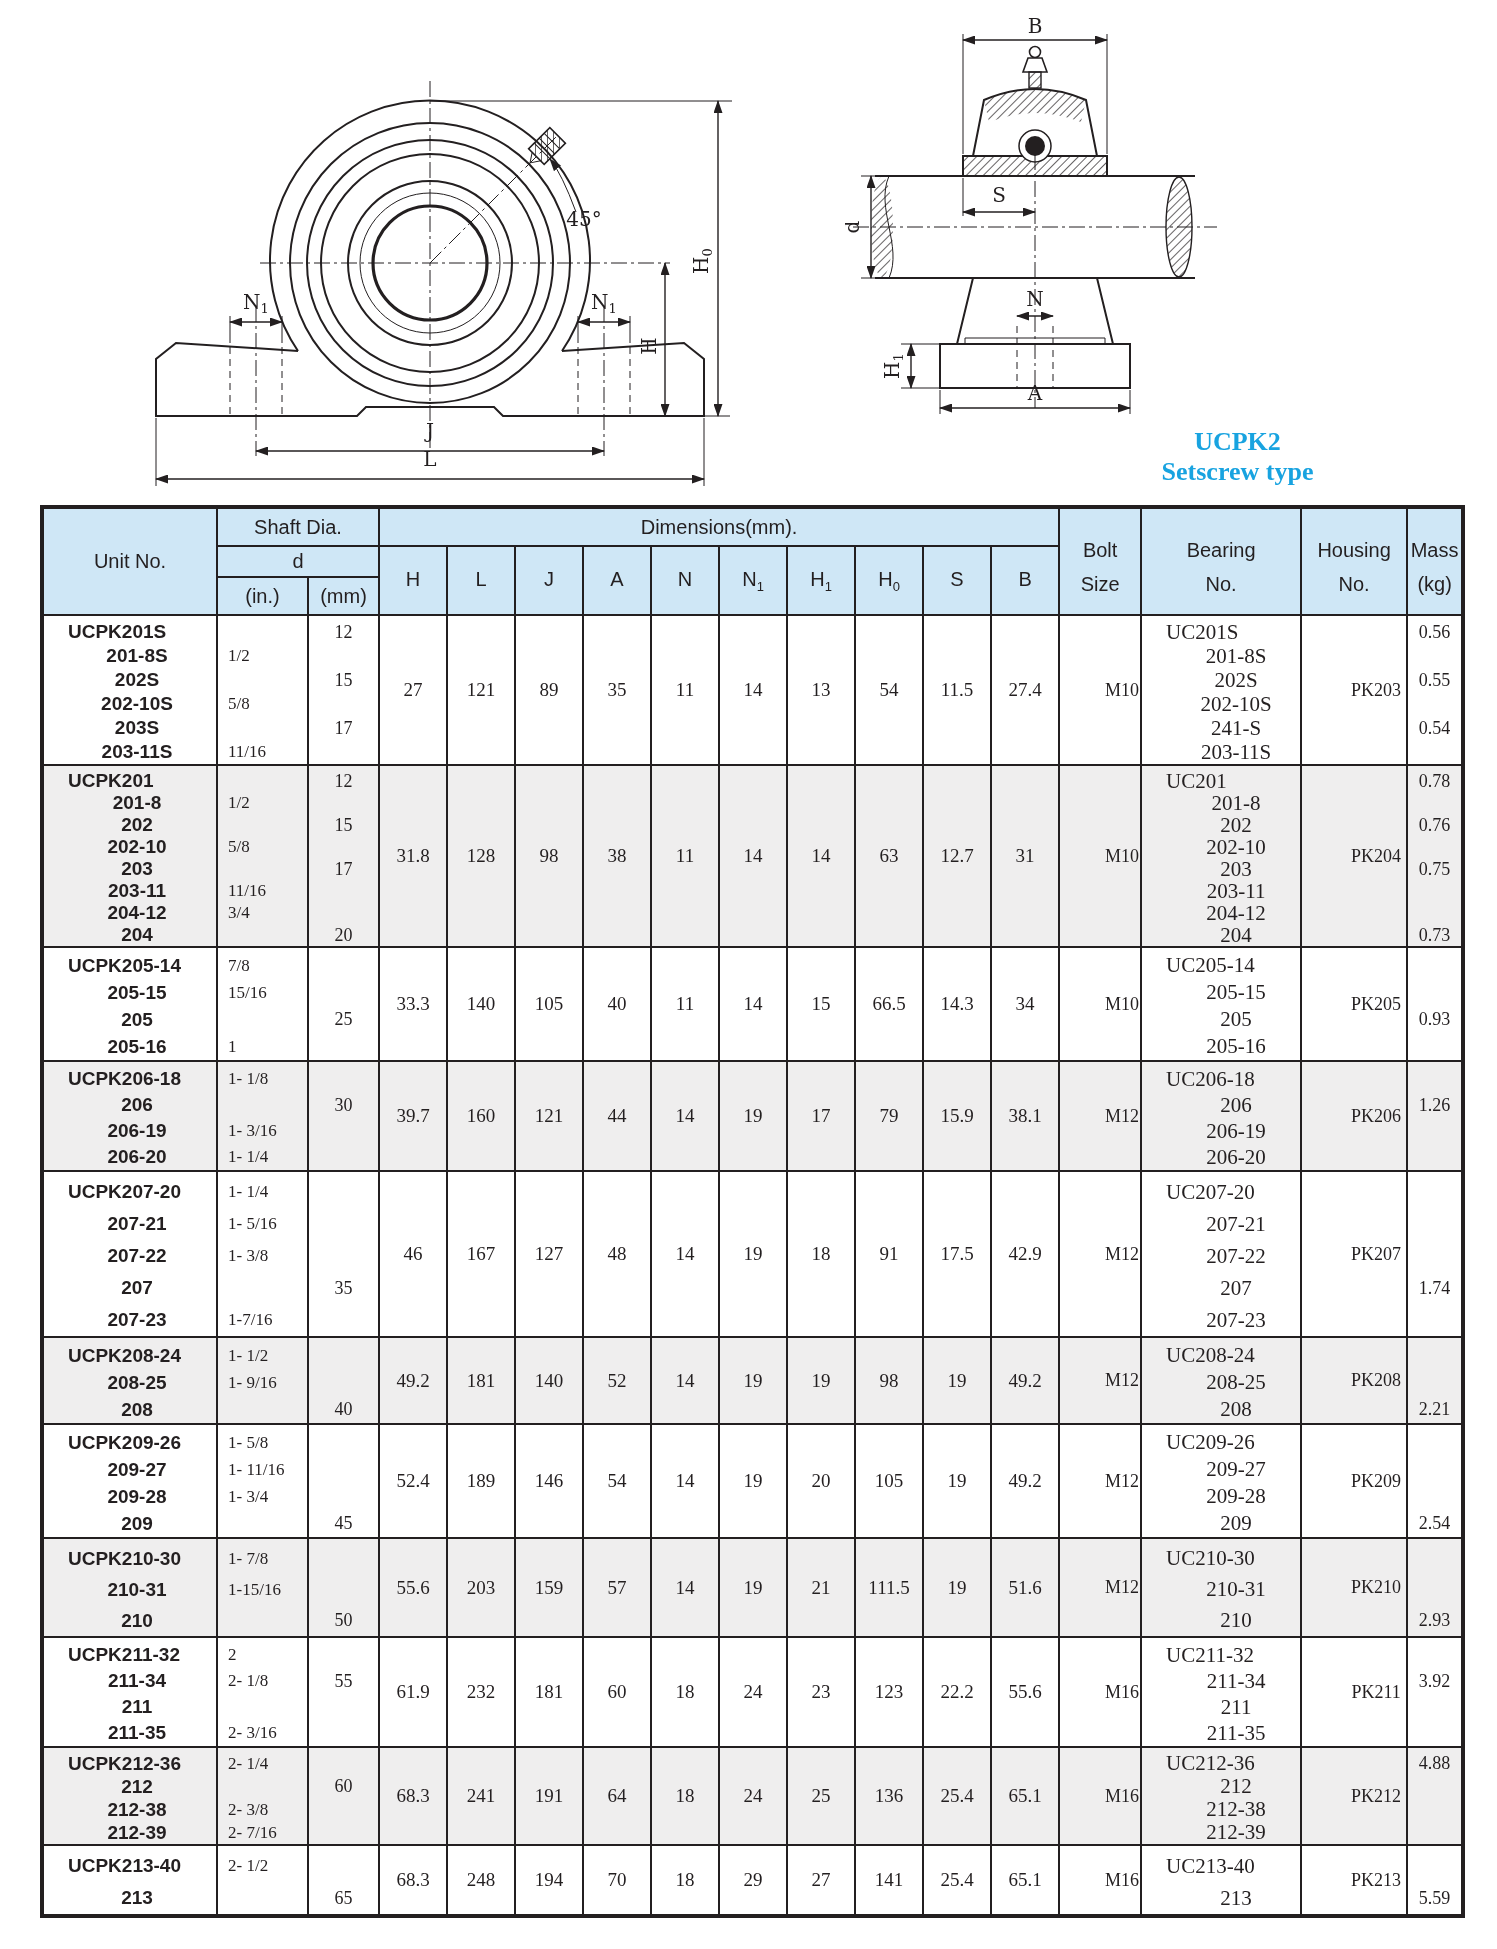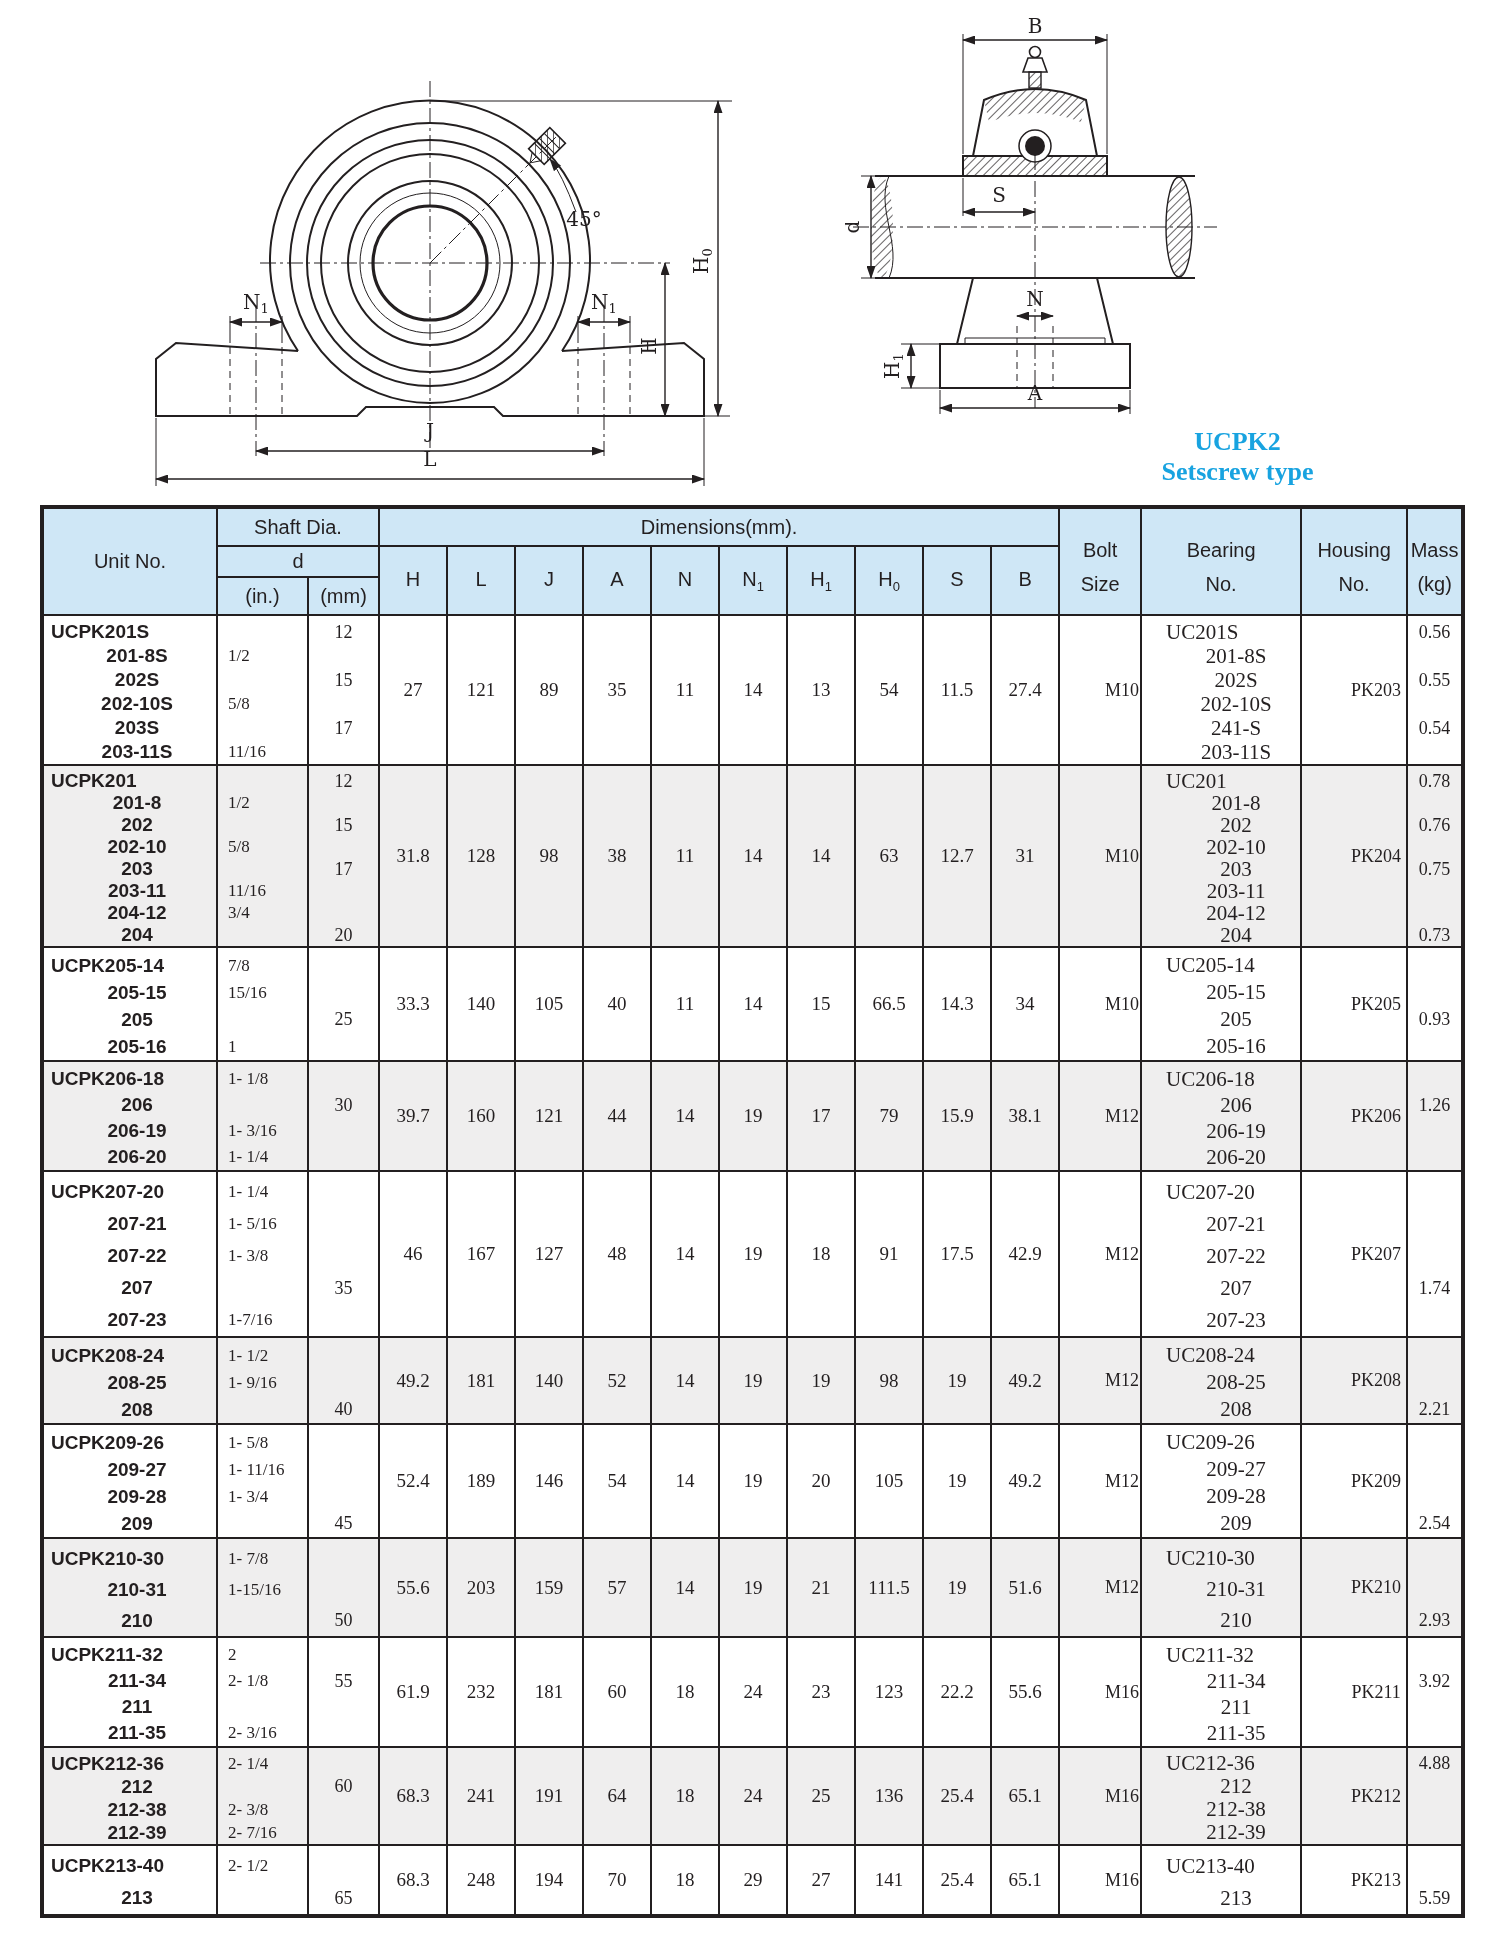--- a/index.html
+++ b/index.html
@@ -27,21 +27,21 @@
   thead tr.r1 th{height:36px;}
   thead tr.r2 th{height:29px;}
   thead tr.r3 th{height:36px;}
   thead sub{font-size:13px;}
   .two-line div{line-height:24px;margin-top:10px;}
   tbody td{font-family:"Liberation Serif",serif;font-size:19px;vertical-align:middle;text-align:center;background:#ffffff;}
   tr.shaded td{background:#efeeee;}
   td.stack{vertical-align:top;padding-top:4px;text-align:left;}
   .line{height:var(--lh);line-height:var(--lh);white-space:nowrap;}
   td.unitcol .line{font-family:"Liberation Sans",sans-serif;font-weight:bold;font-size:19px;}
-  td.unitcol .first{padding-left:7px;}
+  td.unitcol .first{padding-left:24px;}
   td.unitcol .cont{text-align:center;padding-left:14px;}
   td.incol .line{padding-left:10px;font-size:17px;}
   td.mmcol .line{text-align:center;font-size:18px;}
   td.bearcol .line{font-size:21px;}
   td.bearcol .first{padding-left:24px;}
   td.bearcol .cont{text-align:center;padding-left:30px;}
   td.masscol .line{text-align:center;font-size:18px;}
   td.boltcol,td.housecol{font-size:18px;padding-left:44px;}
 </style>
 </head>

